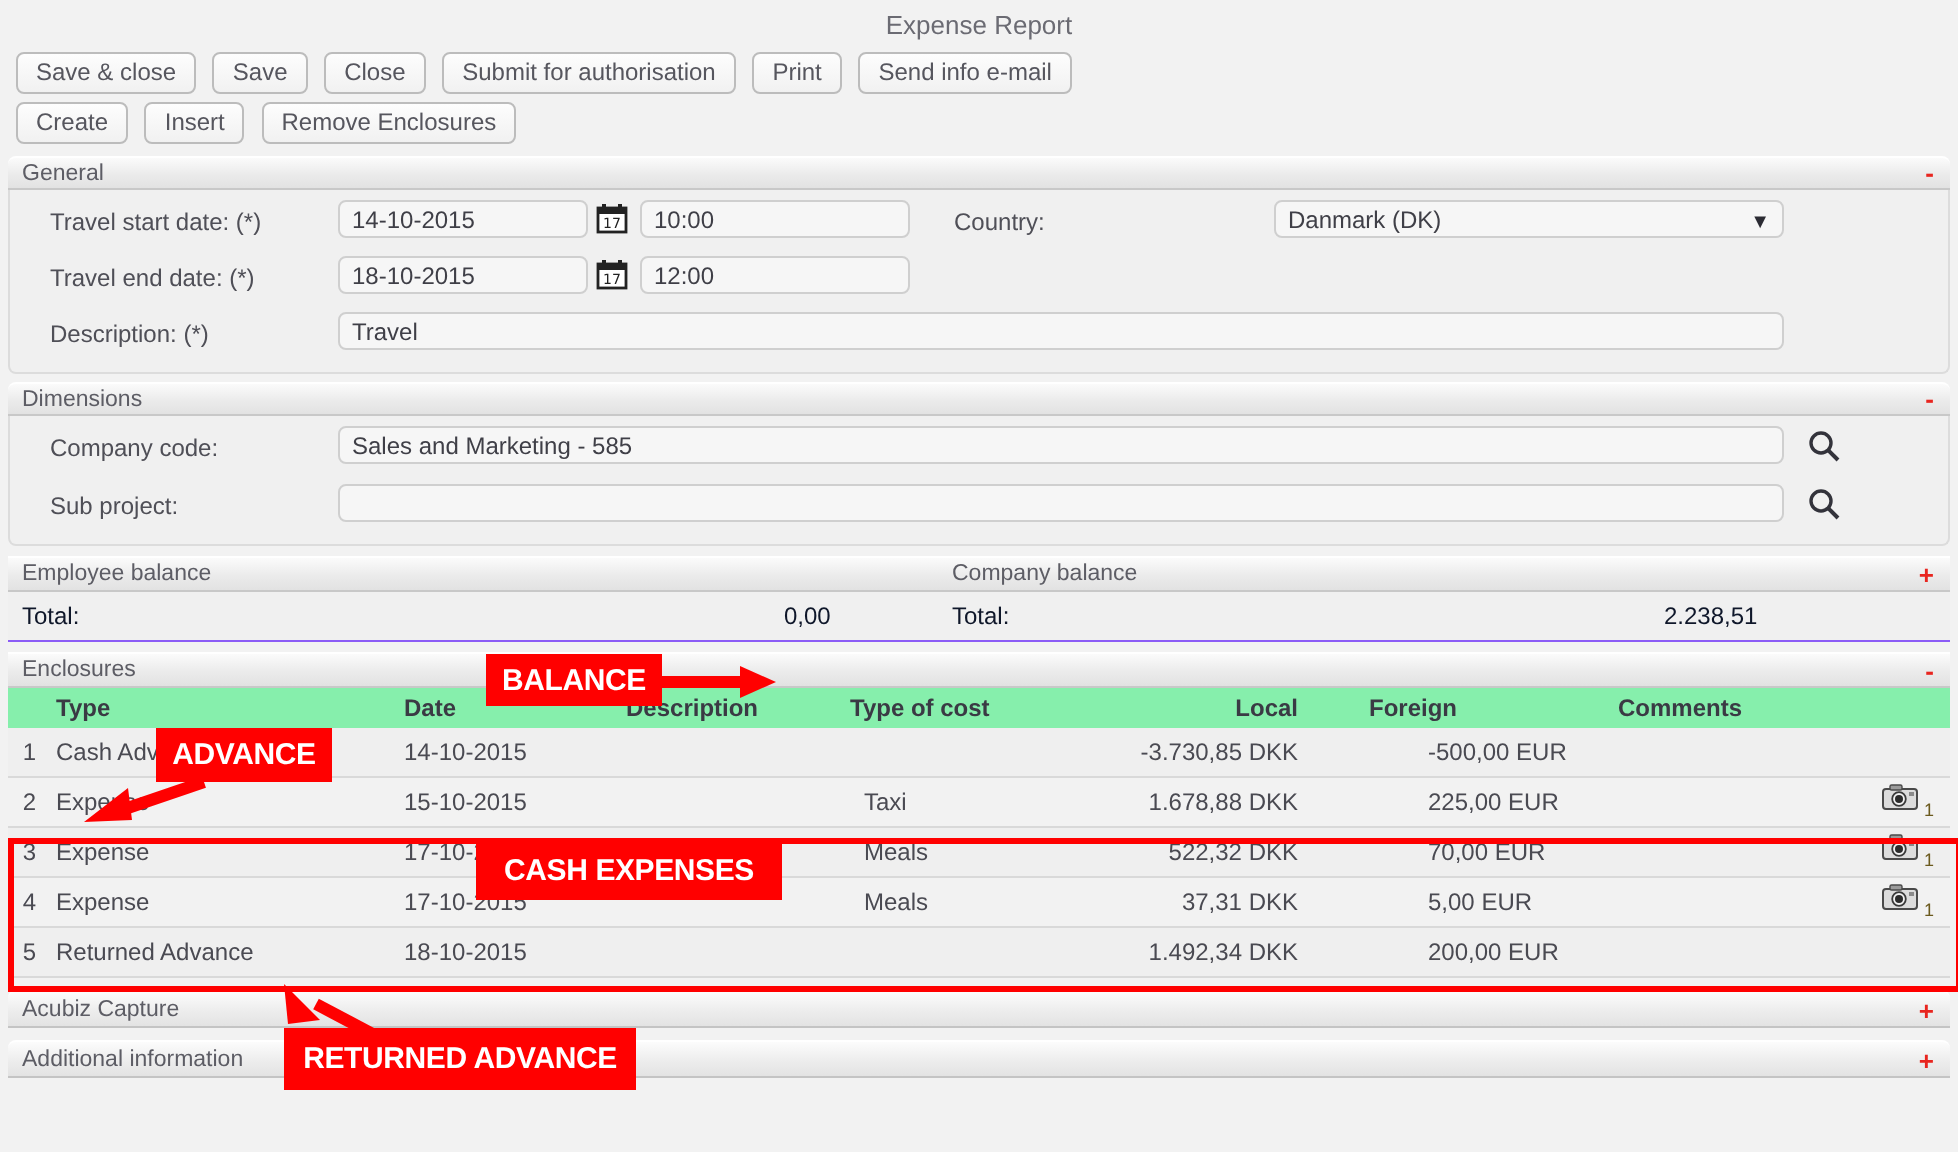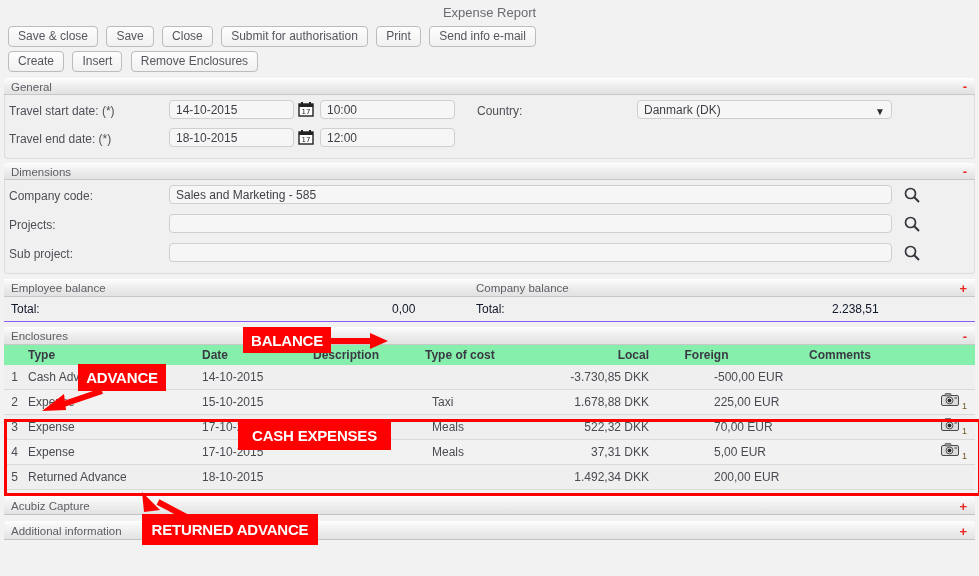--- a/index.html
+++ b/index.html
@@ -79,21 +79,21 @@
     padding: 5px 0 7px 0;
   }
 
   
   .frow {
     position: relative;
     height: 23px;
   }
   .flabel {
     position: absolute;
-    left: 4px;
+    left: 20px;
     top: 4px;
     font-size: 12px;
     color: #4f4f57;
     white-space: nowrap;
   }
   .finput {
     position: absolute;
     top: 0;
     height: 19px;
     box-sizing: border-box;
@@ -313,50 +313,44 @@
         <rect x="1" y="3" width="14" height="12" fill="#fff" stroke="#222" stroke-width="1.4"></rect>
         <rect x="1" y="3" width="14" height="3" fill="#222"></rect>
         <rect x="3" y="1" width="2" height="3" fill="#222"></rect>
         <rect x="11" y="1" width="2" height="3" fill="#222"></rect>
         <text x="8" y="13" font-size="7" text-anchor="middle" fill="#222" font-family="DejaVu Sans, sans-serif">17</text>
       </svg>
     </span>
     <span class="finput" style="left:315px; width:135px;">12:00</span>
   </div>
 
+  <div class="frow" style="margin-top:5px;">
+    <span class="flabel">Description: (*)</span>
+    <span class="finput" style="left:164px; width:723px;">Travel</span>
+  </div>
 
 </div>
 
 <div class="panel-head">
   <span>Dimensions</span>
   <span class="toggler">-</span>
 </div>
 <div class="panel-body">
 
   <div class="frow">
     <span class="flabel">Company code:</span>
     <span class="finput" style="left:164px; width:723px;">Sales and Marketing - 585</span>
     <span class="search-icon" style="left:898px;">
       <svg width="18" height="18" viewBox="0 0 18 18">
         <circle cx="7.5" cy="7.5" r="5" fill="none" stroke="#33333b" stroke-width="1.7"></circle>
         <line x1="11.3" y1="11.3" x2="16" y2="16" stroke="#33333b" stroke-width="2"></line>
       </svg>
     </span>
   </div>
 
-  <div class="frow" style="margin-top:6px;">
-    <span class="flabel">Projects:</span>
-    <span class="finput" style="left:164px; width:723px;"></span>
-    <span class="search-icon" style="left:898px;">
-      <svg width="18" height="18" viewBox="0 0 18 18">
-        <circle cx="7.5" cy="7.5" r="5" fill="none" stroke="#33333b" stroke-width="1.7"></circle>
-        <line x1="11.3" y1="11.3" x2="16" y2="16" stroke="#33333b" stroke-width="2"></line>
-      </svg>
-    </span>
-  </div>
 
   <div class="frow" style="margin-top:6px;">
     <span class="flabel">Sub project:</span>
     <span class="finput" style="left:164px; width:723px;"></span>
     <span class="search-icon" style="left:898px;">
       <svg width="18" height="18" viewBox="0 0 18 18">
         <circle cx="7.5" cy="7.5" r="5" fill="none" stroke="#33333b" stroke-width="1.7"></circle>
         <line x1="11.3" y1="11.3" x2="16" y2="16" stroke="#33333b" stroke-width="2"></line>
       </svg>
     </span>

